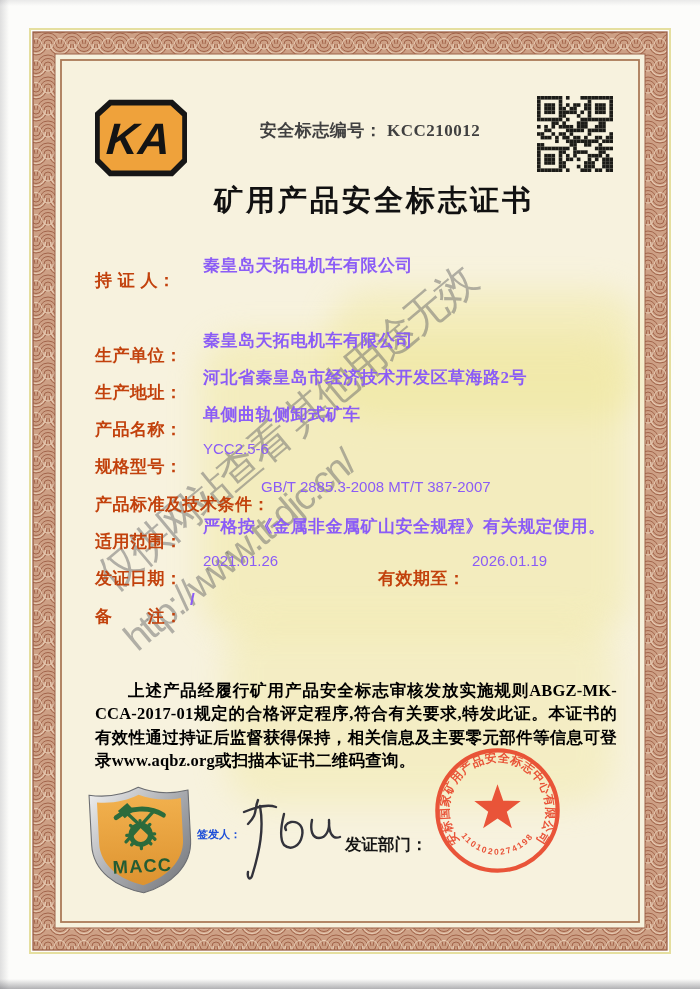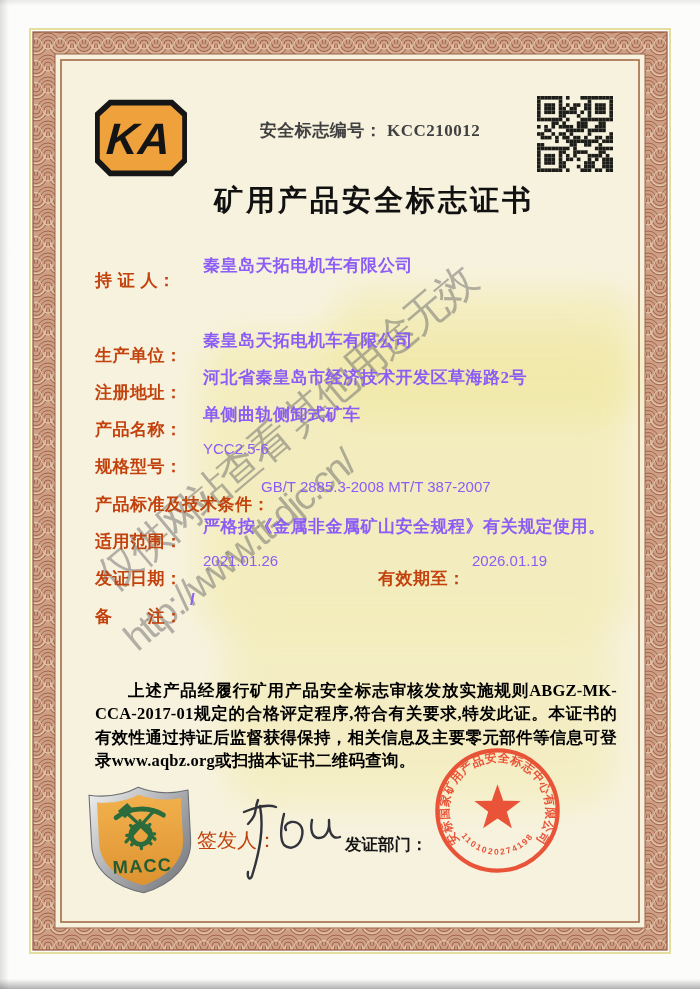--- a/index.html
+++ b/index.html
@@ -34,21 +34,21 @@
   .val.latin{font-family:"Liberation Sans",sans-serif;font-weight:400;font-size:15px;letter-spacing:0;}
   .val.wide{left:166px;}
   .lbl.mid{left:283px;}
   .val.mid{left:377px;}
   .val.slash{left:95px;font-family:"Liberation Sans",sans-serif;font-weight:700;}
   
   .body-par{position:absolute;left:95px;top:679px;width:522px;font-size:16.5px;font-weight:600;
             color:#000000;line-height:23.4px;text-align:justify;text-indent:2em;letter-spacing:.2px;}
   
   .macc{position:absolute;left:86px;top:784px;width:110px;height:112px;transform:rotate(-3deg);}
-  .signer-lbl{position:absolute;left:197px;top:827px;font-size:20px;font-weight:400;color:#c2410c;}
+  .signer-lbl{position:absolute;left:197px;top:827px;font-size:11px;font-weight:700;color:#1d4ed8;}
   .signature{position:absolute;left:232px;top:788px;width:115px;height:100px;}
   .dept-lbl{position:absolute;left:345px;top:834px;font-size:16.5px;font-weight:700;color:#151515;}
   .seal{position:absolute;left:427px;top:740px;width:141px;height:141px;opacity:.92;}
   
   .edge-left{position:absolute;left:0;top:0;width:9px;height:100%;z-index:8;
              background:linear-gradient(90deg,rgba(70,70,80,.16),rgba(0,0,0,0));}
   .edge-bottom{position:absolute;left:0;top:979px;width:100%;height:10px;z-index:8;
                background:linear-gradient(0deg,rgba(55,55,65,.38),rgba(0,0,0,0));}
   .edge-top{position:absolute;left:0;top:0;width:100%;height:6px;z-index:8;
             background:linear-gradient(180deg,rgba(70,70,80,.10),rgba(0,0,0,0));}
@@ -367,21 +367,21 @@
 
     <div class="row" style="top:253px">
       <span class="lbl">持 证 人：</span>
       <span class="val">秦皇岛天拓电机车有限公司</span>
     </div>
     <div class="row" style="top:328px">
       <span class="lbl">生产单位：</span>
       <span class="val">秦皇岛天拓电机车有限公司</span>
     </div>
     <div class="row" style="top:365px">
-      <span class="lbl">注册地址：</span>
+      <span class="lbl">生产地址：</span>
       <span class="val">河北省秦皇岛市经济技术开发区草海路2号</span>
     </div>
     <div class="row" style="top:402px">
       <span class="lbl">产品名称：</span>
       <span class="val">单侧曲轨侧卸式矿车</span>
     </div>
     <div class="row" style="top:439px">
       <span class="lbl">规格型号：</span>
       <span class="val latin">YCC2.5-6</span>
     </div>

